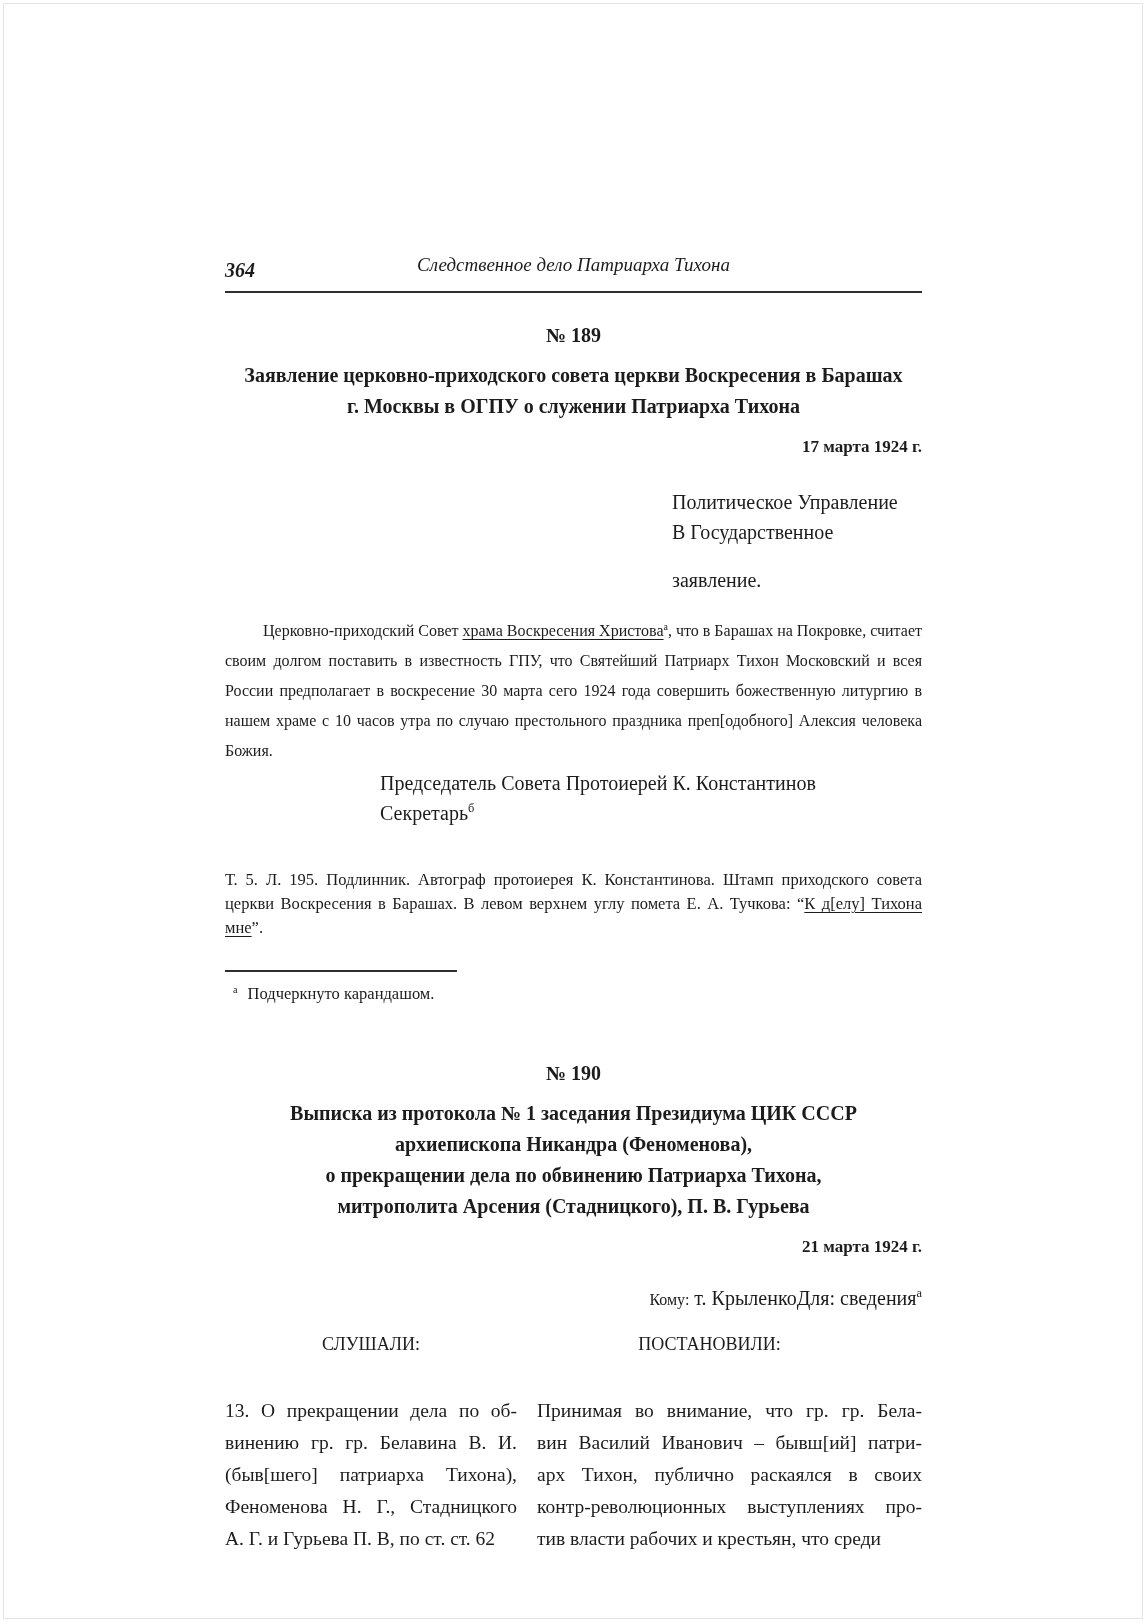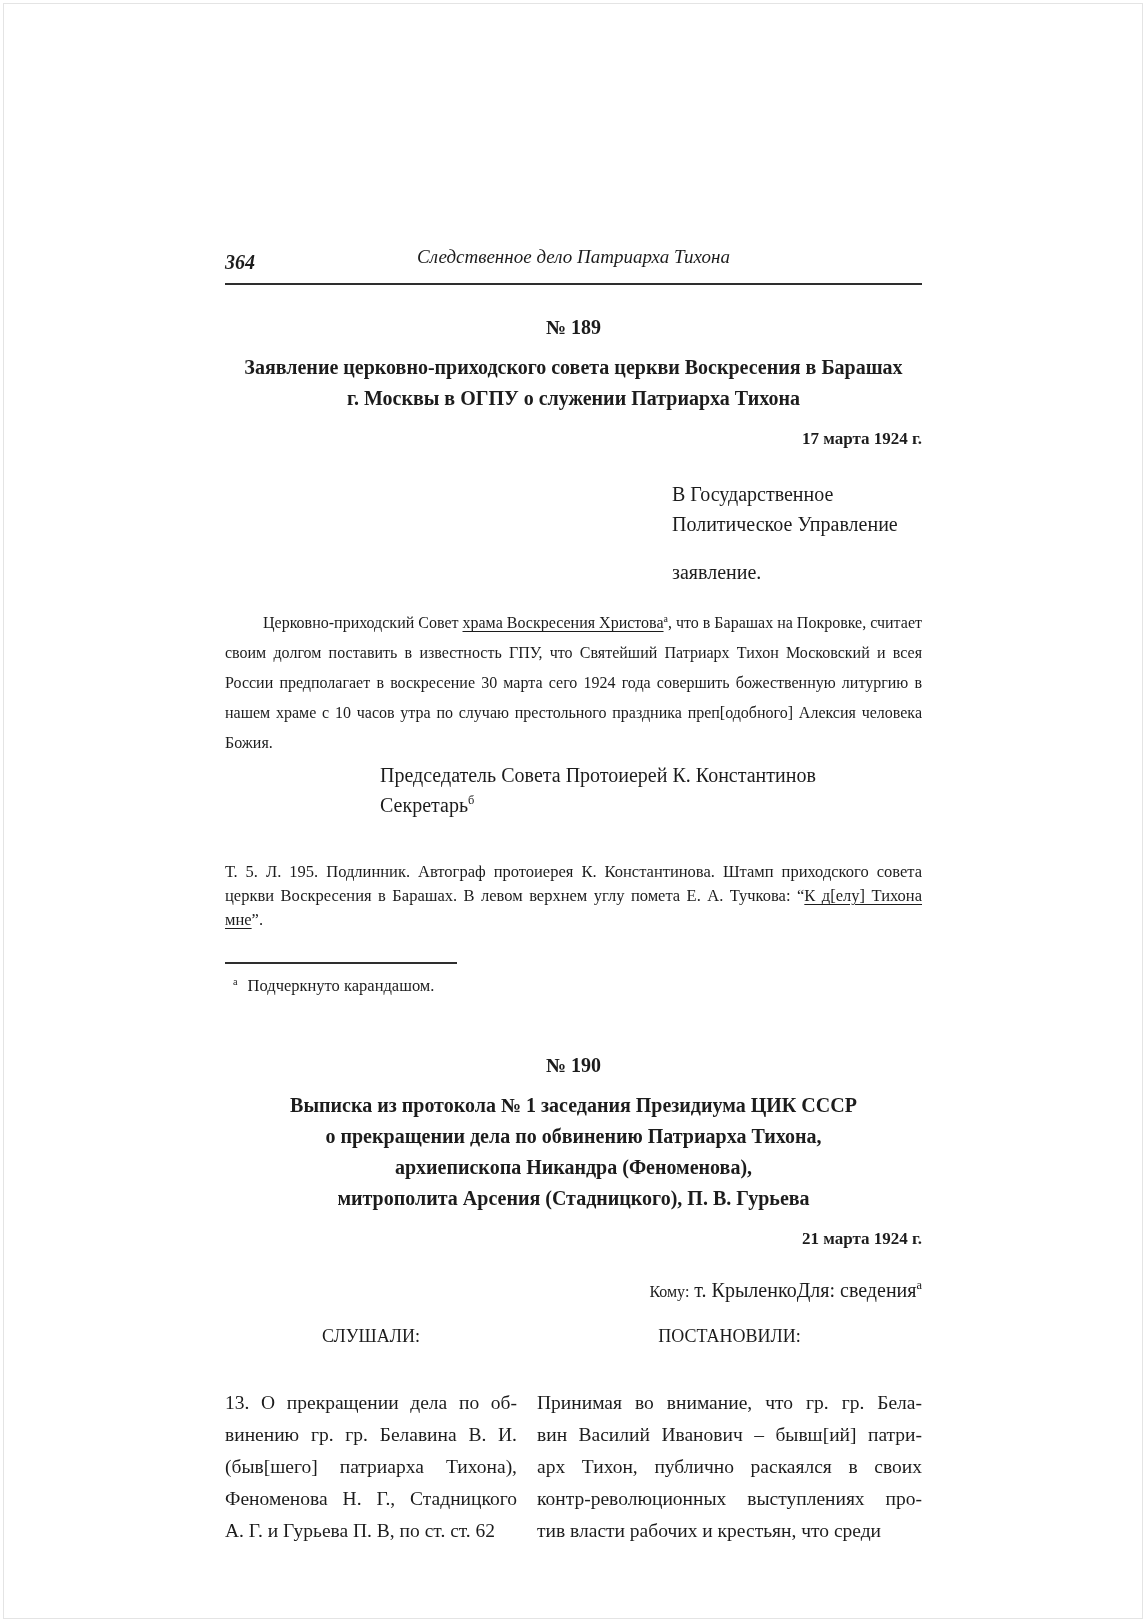--- a/index.html
+++ b/index.html
@@ -18,20 +18,21 @@
   }
   .content{
     position:absolute;
     left:225px; top:0;
     width:697px;
   }
   .header-row{
     padding-top:246px;
     position:relative;
     height:28px;
+    margin-top:8px;
   }
   .page-num{
     position:absolute;left:0;bottom:0;
     font-style:italic;font-weight:bold;font-size:20px;
   }
   .running-title{
     text-align:center;
     font-style:italic;font-size:19px;
   }
   .header-rule{
@@ -90,21 +91,21 @@
     text-align:center;font-weight:bold;font-size:20px;
   }
   .to-for-row{
     margin-top:30px;
     display:flex;justify-content:flex-end;align-items:baseline;
     font-size:20px;
   }
   .to-label{ font-size:16px; }
   .col-headers{
     margin-top:24px;
-    display:flex;justify-content:space-between;
+    display:flex;
     font-size:18px;
   }
   .col-headers .ch-left{ width:292px; text-align:center; }
   .col-headers .ch-right{ width:385px; text-align:center; }
   .columns{
     margin-top:40px;
     display:flex;justify-content:space-between;
   }
   .col-left{ width:292px; }
   .col-right{ width:385px; }
@@ -131,22 +132,22 @@
   <div class="doc-number">№ 189</div>
 
   <div class="doc-title">
     <div>Заявление церковно-приходского совета церкви Воскресения в Барашах</div>
     <div>г. Москвы в ОГПУ о служении Патриарха Тихона</div>
   </div>
 
   <div class="doc-date">17 марта 1924 г.</div>
 
   <div class="addressee">
+    <div>Политическое Управление</div>
     <div>В Государственное</div>
-    <div>Политическое Управление</div>
   </div>
 
   <div class="subject">заявление.</div>
 
   <div class="body-par"><span>Церковно-приходский Совет </span><span class="u">храма Воскресения Христова</span><sup>а</sup><span>, что в Барашах на Покровке, считает своим долгом поставить в известность ГПУ, что Святейший Патриарх Тихон Московский и всея России предполагает в воскресение 30 марта сего 1924 года совершить божественную литургию в нашем храме с 10 часов утра по случаю престольного праздника преп[одобного] Алексия человека Божия.</span></div>
 
   <div class="signature">
     <div>Председатель Совета Протоиерей К. Константинов</div>
     <div><span>Секретарь</span><sup>б</sup></div>
   </div>
@@ -156,22 +157,22 @@
   <hr class="fn-rule">
 
   <div class="footnotes">
     <div class="fn"><sup>а</sup><span>Подчеркнуто карандашом.</span></div>
   </div>
 
   <div class="doc2-number">№ 190</div>
 
   <div class="doc-title">
     <div>Выписка из протокола № 1 заседания Президиума ЦИК СССР</div>
+    <div>архиепископа Никандра (Феноменова),</div>
     <div>о прекращении дела по обвинению Патриарха Тихона,</div>
-    <div>архиепископа Никандра (Феноменова),</div>
     <div>митрополита Арсения (Стадницкого), П. В. Гурьева</div>
   </div>
 
   <div class="doc-date">21 марта 1924 г.</div>
 
   <div class="to-for-row">
     <div><span class="to-label">Кому:</span>
       <span>т. Крыленко</span></div>
     <div><span>Для: сведения</span><sup>а</sup></div>
   </div>

